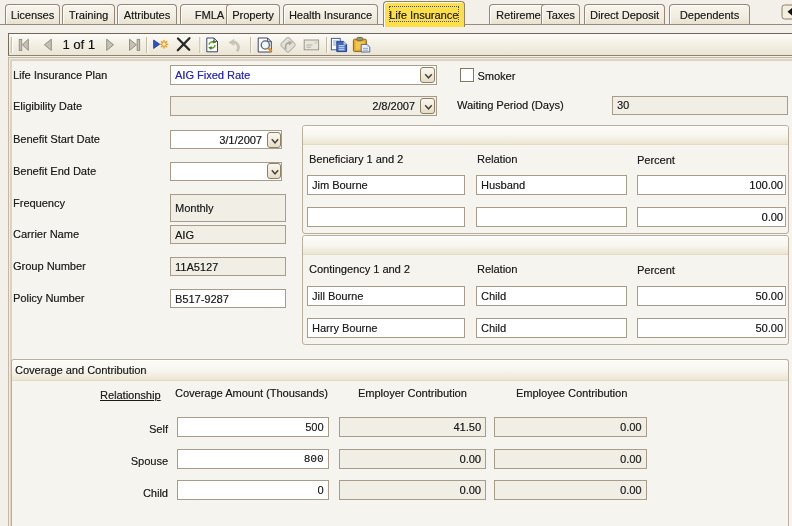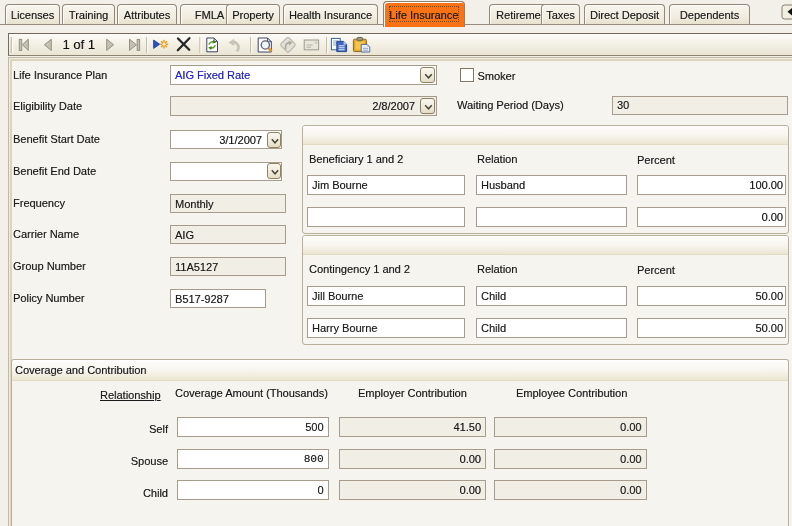--- a/index.html
+++ b/index.html
@@ -3,21 +3,21 @@
 <meta charset="utf-8">
 <style>
 html,body{margin:0;padding:0;}
 body{width:792px;height:526px;position:relative;overflow:hidden;background:#F2F0E9;
  font-family:"Liberation Sans",sans-serif;font-size:11px;color:#1A1A1A;text-shadow:0.35px 0 0 rgba(20,20,20,0.45);}
 .abs{position:absolute;}
 .tab{position:absolute;top:4px;height:20px;line-height:21px;text-align:center;
  background:linear-gradient(#F8F5EE,#F1ECDF 65%,#E7E1CF);border:1px solid #938878;border-bottom:none;
  border-radius:4px 4px 0 0;box-shadow:inset 1px 1px 0 #FDFCF9;box-sizing:border-box;z-index:2;}
 .tabsel{position:absolute;top:1px;height:26px;line-height:26px;text-align:center;
- background:#f97316;border:1px solid #8C8273;border-bottom:none;border-radius:4px 4px 0 0;
+ background:#fde047;border:1px solid #8C8273;border-bottom:none;border-radius:4px 4px 0 0;
  box-shadow:inset 1px 1px 0 #FDFCF9;box-sizing:border-box;z-index:3;}
 .focus{position:absolute;left:5px;right:5px;top:4px;height:14px;border:1px dotted #55524B;}
 .lbl{position:absolute;white-space:nowrap;}
 .fld{position:absolute;background:#fff;border:1px solid #A79C8B;box-sizing:border-box;
  display:flex;align-items:center;padding:0 4px;white-space:nowrap;overflow:hidden;}
 .ro{background:#F1EEE5;}
 .num{justify-content:flex-end;}
 .grp{position:absolute;border:1px solid #BAAE9C;border-radius:3px;box-sizing:border-box;background:#F5F4EE;}
 .ghdr{position:absolute;left:0;top:0;right:0;background:linear-gradient(#FDFCF9,#F8F6EF 50%,#F1ECDE 80%,#ECE5D2);border-bottom:1px solid #E3DAC3;border-radius:3px 3px 0 0;box-shadow:inset 0 1px 0 #FFFFFF;}
 .cbtn{position:absolute;border:1px solid #8D8164;border-radius:3px;box-sizing:border-box;
@@ -71,30 +71,30 @@
 
 <div class="lbl" style="left:13px;top:164.5px;">Benefit End Date</div>
 <div class="fld" style="left:170px;top:161.5px;width:112px;height:19px;"></div>
 <div class="cbtn" style="left:267px;top:163px;width:14px;height:16px;">
     <svg width="14" height="16">
       <polyline points="3.8,6.3 7,9.8 10.2,6.3" fill="none" stroke="#4A4438" stroke-width="1.5"></polyline>
     </svg>
   </div>
 
 <div class="lbl" style="left:13px;top:197px;">Frequency</div>
-<div class="fld ro" style="left:170px;top:194px;width:116px;height:19px;">Monthly</div>
+<div class="fld ro" style="left:170px;top:194px;width:116px;height:28px;">Monthly</div>
 
 <div class="lbl" style="left:13px;top:228px;">Carrier Name</div>
 <div class="fld ro" style="left:170px;top:225px;width:116px;height:19px;">AIG</div>
 
 <div class="lbl" style="left:13px;top:260px;">Group Number</div>
 <div class="fld ro" style="left:170px;top:257px;width:116px;height:19px;">11A5127</div>
 
 <div class="lbl" style="left:13px;top:292px;">Policy Number</div>
-<div class="fld" style="left:170px;top:289px;width:96px;height:19px;">B517-9287</div>
+<div class="fld" style="left:170px;top:289px;width:116px;height:19px;">B517-9287</div>
 
 <div class="abs" style="left:460px;top:67.5px;width:14px;height:14px;background:#fff;border:1.5px solid #83765F;box-sizing:border-box;box-shadow:1px 1px 0 #FBFAF6;"></div>
 <div class="lbl" style="left:477.5px;top:69.5px;">Smoker</div>
 
 <div class="lbl" style="left:457px;top:99px;">Waiting Period (Days)</div>
 <div class="fld ro" style="left:612px;top:95.5px;width:176px;height:19px;">30</div>
 
 <div class="grp" style="left:302px;top:125px;width:487px;height:109px;">
   <div class="ghdr" style="height:18px;"></div>
 </div>

